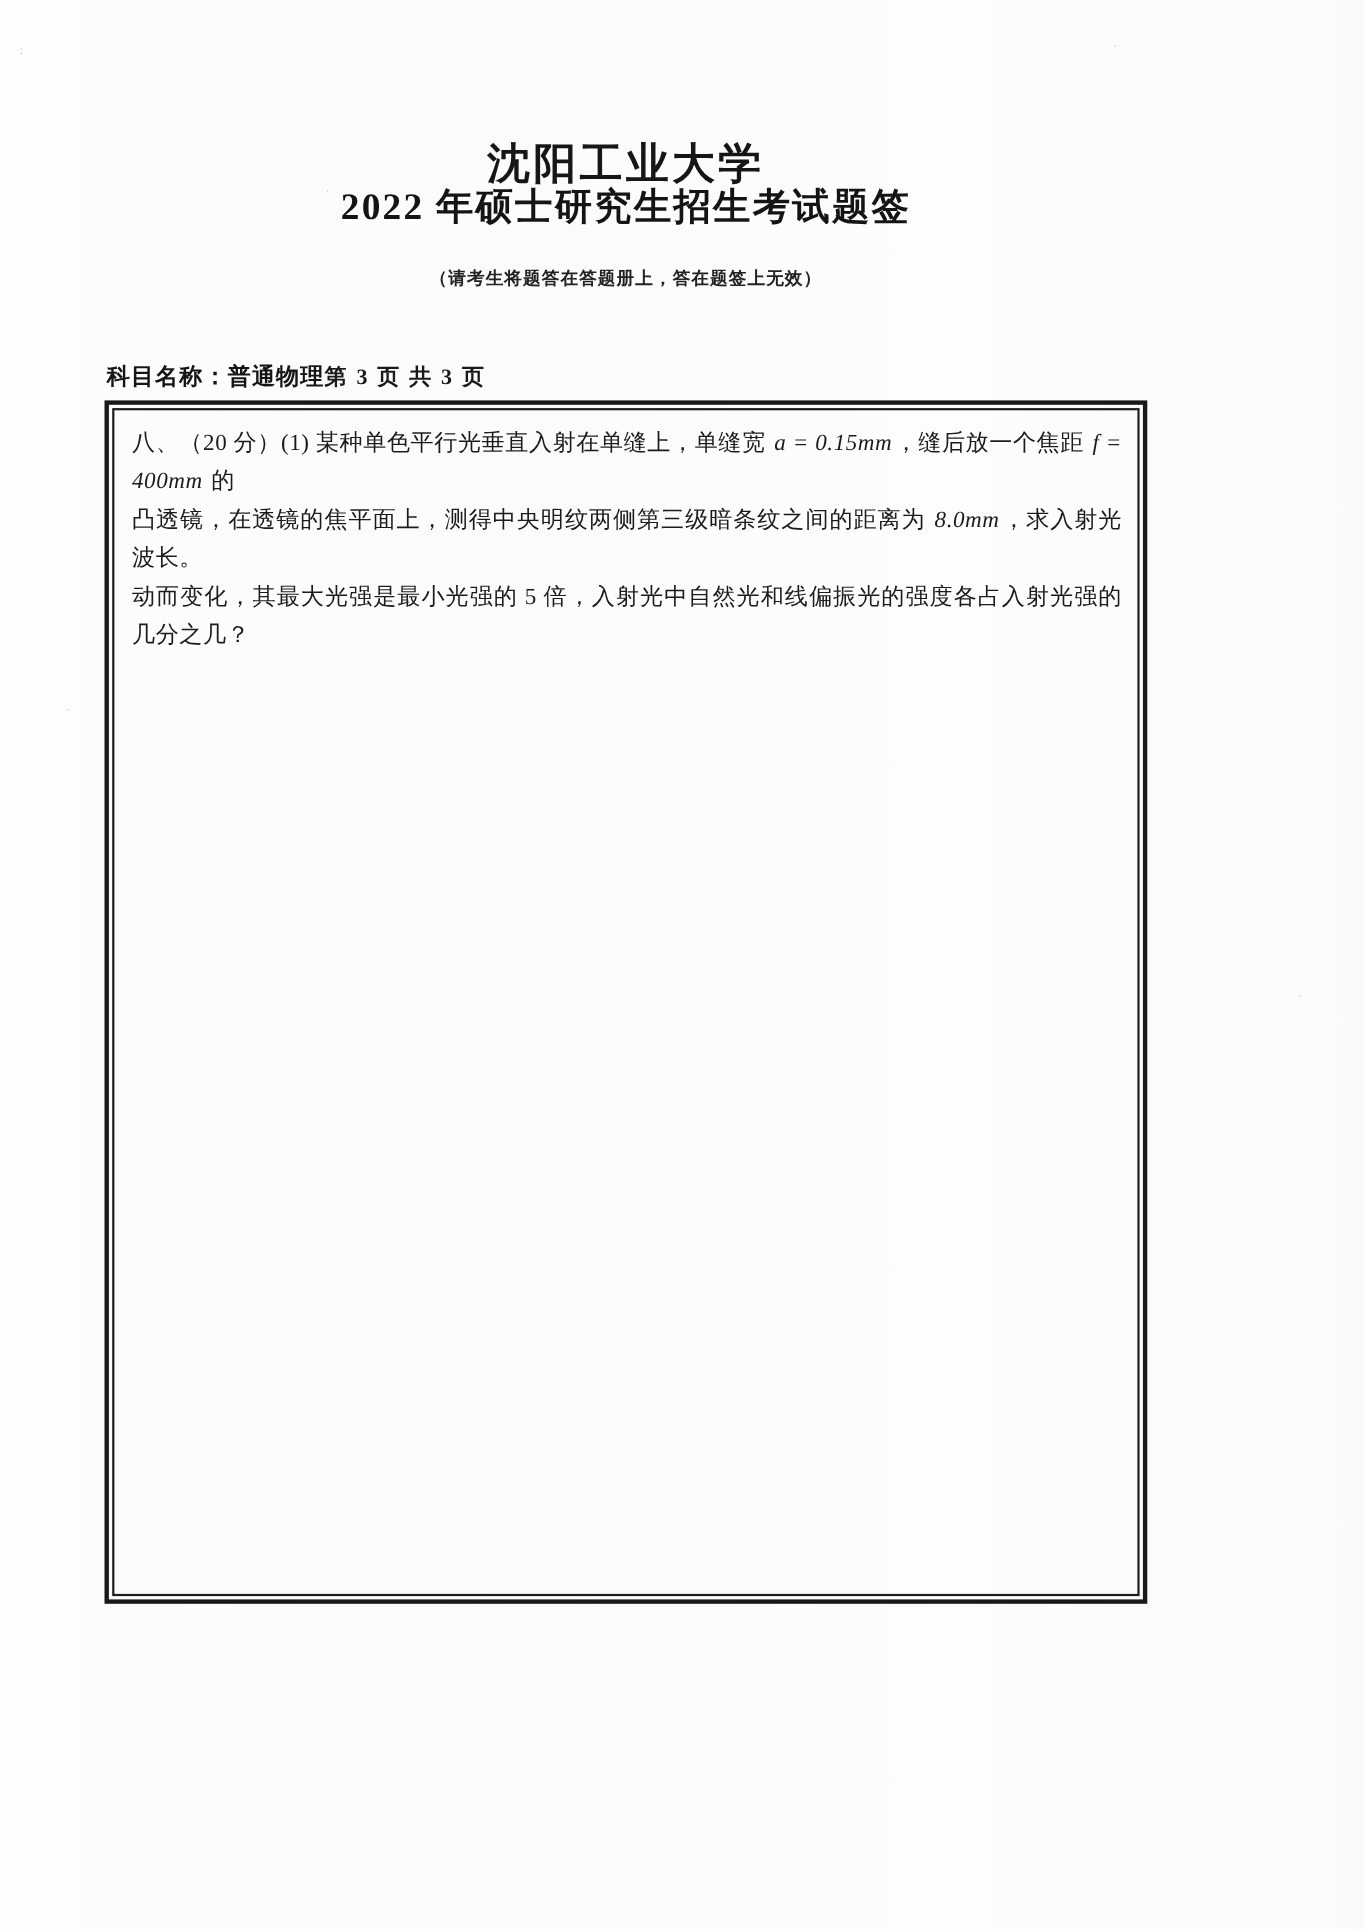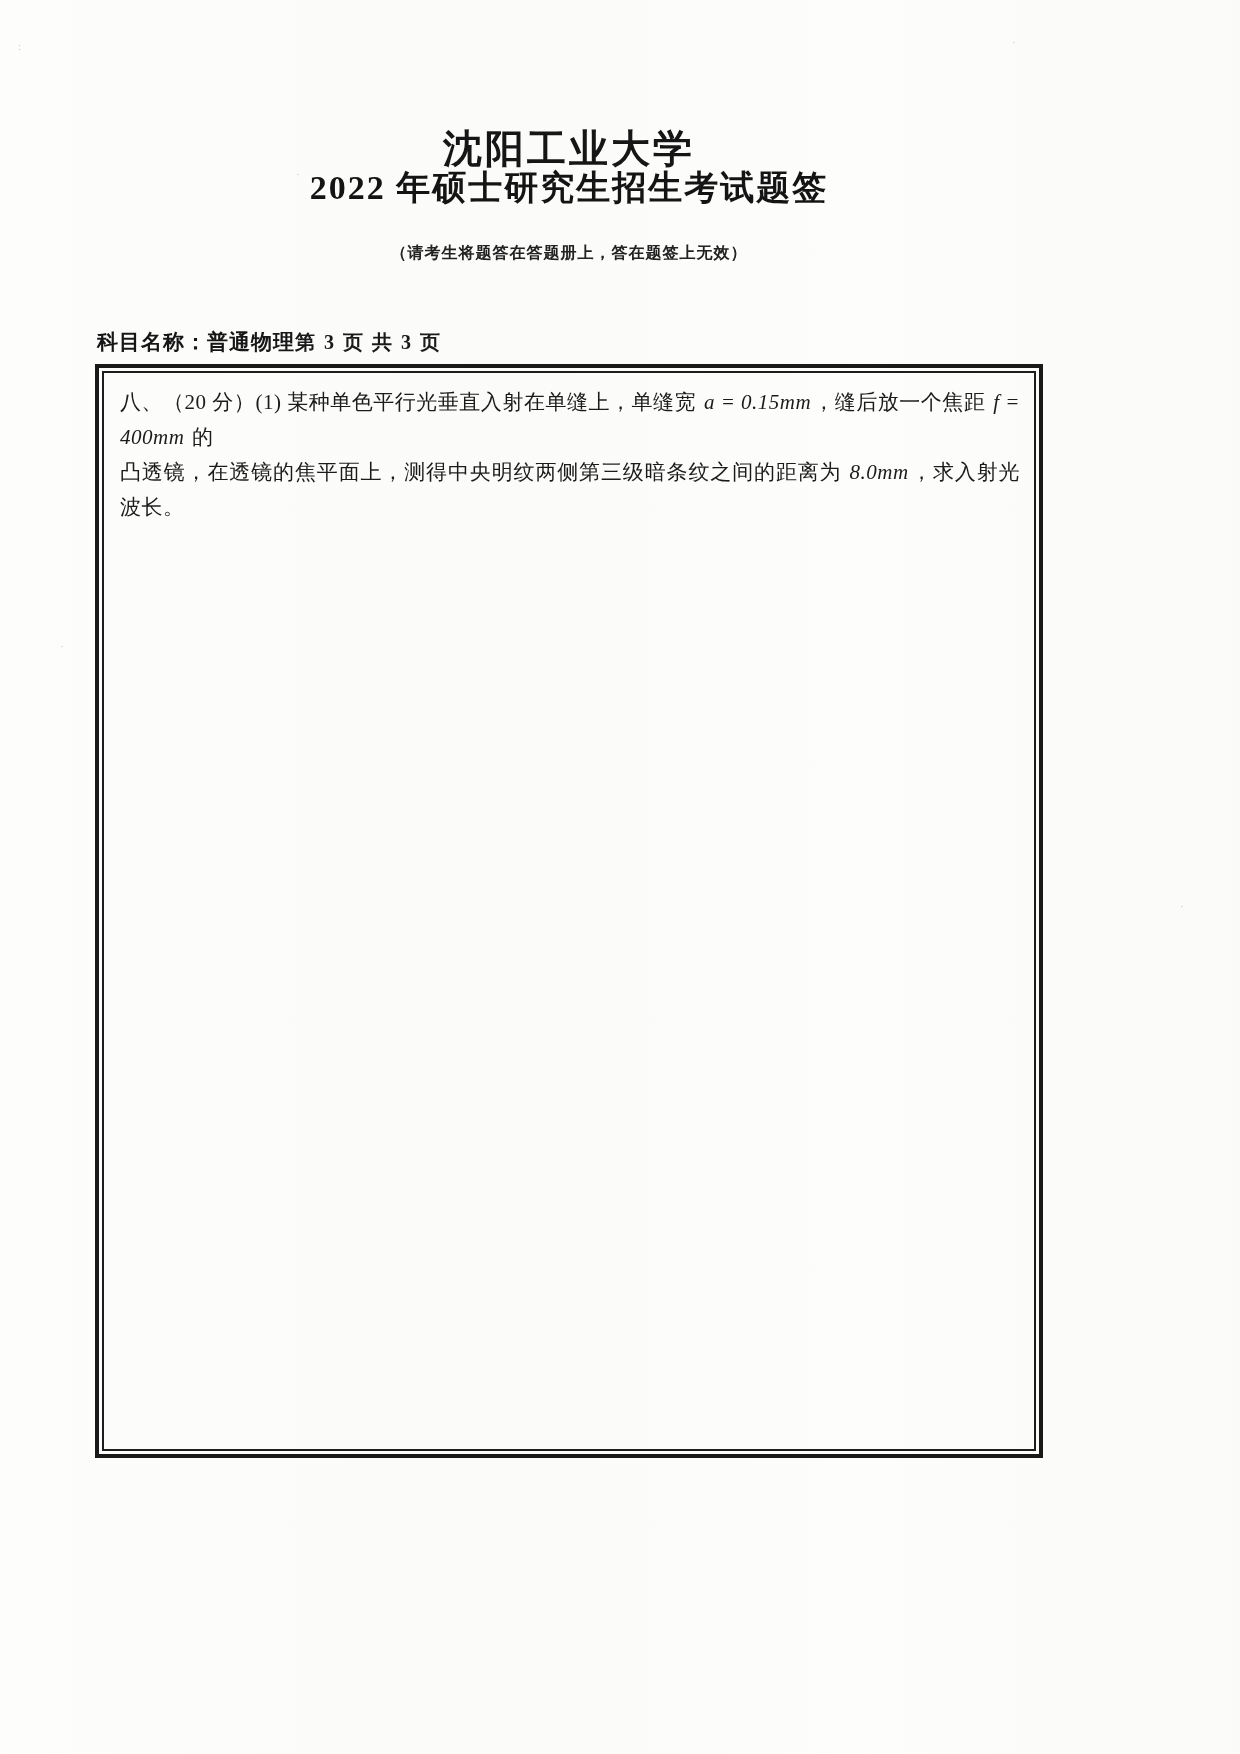--- a/index.html
+++ b/index.html
@@ -154,18 +154,19 @@
     <div class="header-row">
       <span class="subject-label">科目名称：普通物理</span>
       <span class="page-indicator">第 3 页 共 3 页</span>
     </div>
 
     <div class="question-box">
       <div class="question-box-inner">
         <div>
             <div class="question-line"><span class="cn">八、（20 分）(1) 某种单色平行光垂直入射在单缝上，单缝宽 </span><span class="math">a = 0.15mm</span><span class="cn">，缝后放一个焦距 </span><span class="math">f = 400mm</span><span class="cn"> 的</span></div>
             <div class="question-line"><span class="cn">凸透镜，在透镜的焦平面上，测得中央明纹两侧第三级暗条纹之间的距离为 </span><span class="math">8.0mm</span><span class="cn">，求入射光波长。</span></div>
+            <div class="question-line"><span class="cn">动而变化，其最大光强是最小光强的 5 倍，入射光中自然光和线偏振光的强度各占入射光强的几分之几？</span></div>
           </div>
       </div>
     </div>
 
   </div>
 </div>
 
 </body></html>

